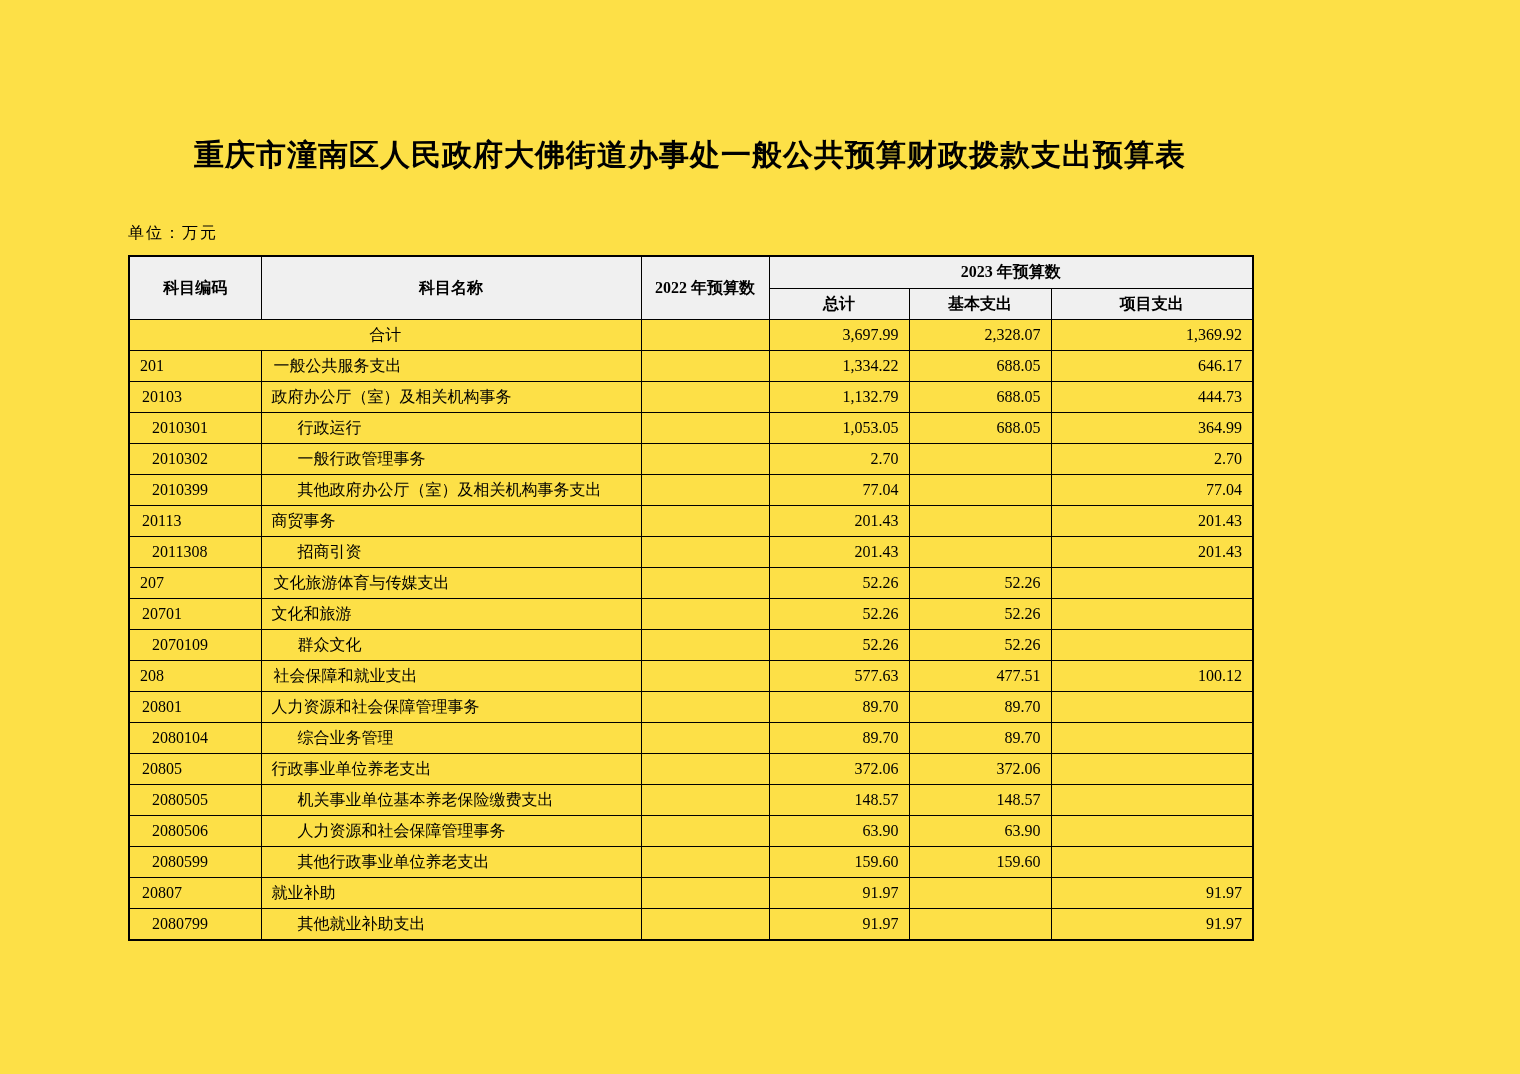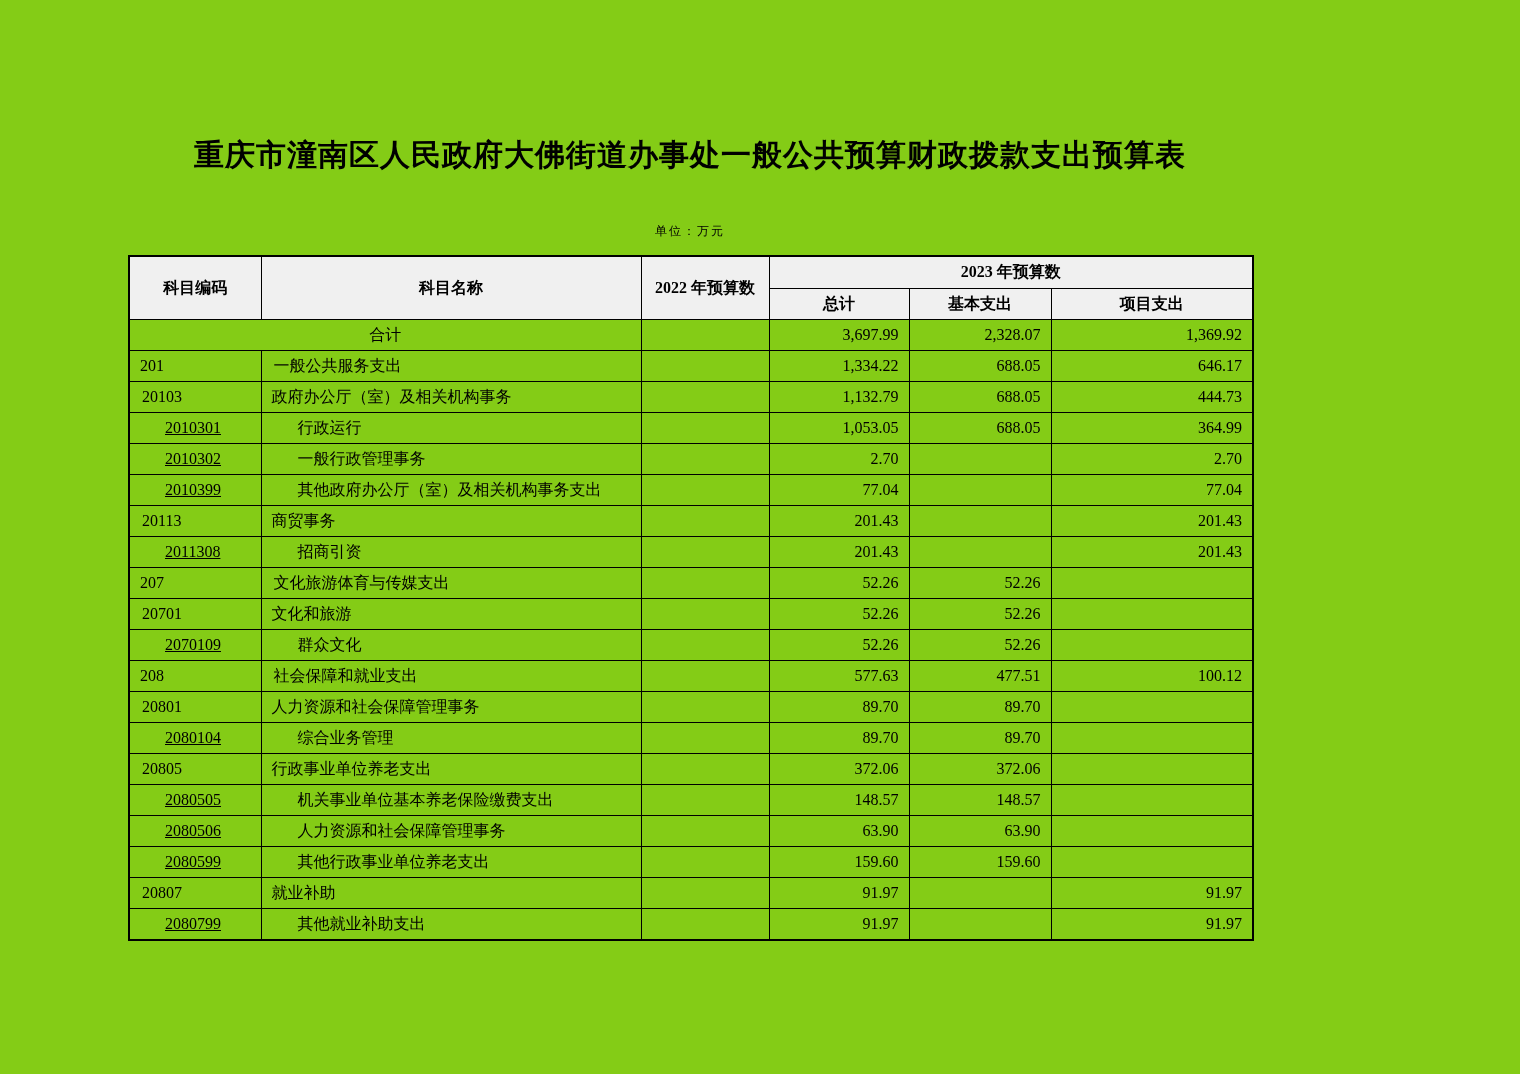--- a/index.html
+++ b/index.html
@@ -4,21 +4,21 @@
 <style>
   html, body {
     margin: 0;
     padding: 0;
     background: #ffffff;
   }
   .page {
     position: relative;
     width: 1520px;
     height: 1074px;
-    background: #84cc16;
+    background: #fde047;
     font-family: "Liberation Serif", "DejaVu Serif", serif;
     color: #000000;
     overflow: hidden;
   }
   .doc-title {
     position: absolute;
     top: 135px;
     left: 128px;
     width: 1124px;
     margin: 0;
@@ -26,22 +26,22 @@
     font-size: 30px;
     font-weight: bold;
     letter-spacing: 1px;
     white-space: nowrap;
   }
   .unit-label {
     position: absolute;
     top: 223px;
     left: 128px;
     width: 1124px;
-    text-align: center;
-    font-size: 12px;
+    text-align: left;
+    font-size: 16px;
     letter-spacing: 2px;
   }
   table.budget {
     position: absolute;
     top: 255px;
     left: 128px;
     width: 1124px;
     border-collapse: collapse;
     table-layout: fixed;
     font-size: 16px;
@@ -60,21 +60,21 @@
     background: #f0f0f0;
     font-weight: bold;
     text-align: center;
     padding: 0 4px;
   }
   .budget thead tr.hdr-top th { height: 31px; }
   .budget td.num { text-align: right; }
   .budget td.center { text-align: center; }
   .budget td.code-lv1 { }
   .budget td.code-lv2 { padding-left: 12px; }
-  .budget td.code-lv3 { padding-left: 35px; text-decoration: underline; }
+  .budget td.code-lv3 { padding-left: 22px; }
   .budget td.name-lv1 { padding-left: 12px; }
   .budget td.name-lv2 { }
   .budget td.name-lv3 { padding-left: 36px; }
 </style>
 </head>
 <body>
 
 <div class="page">
 
   <h1 class="doc-title">重庆市潼南区人民政府大佛街道办事处一般公共预算财政拨款支出预算表</h1>

